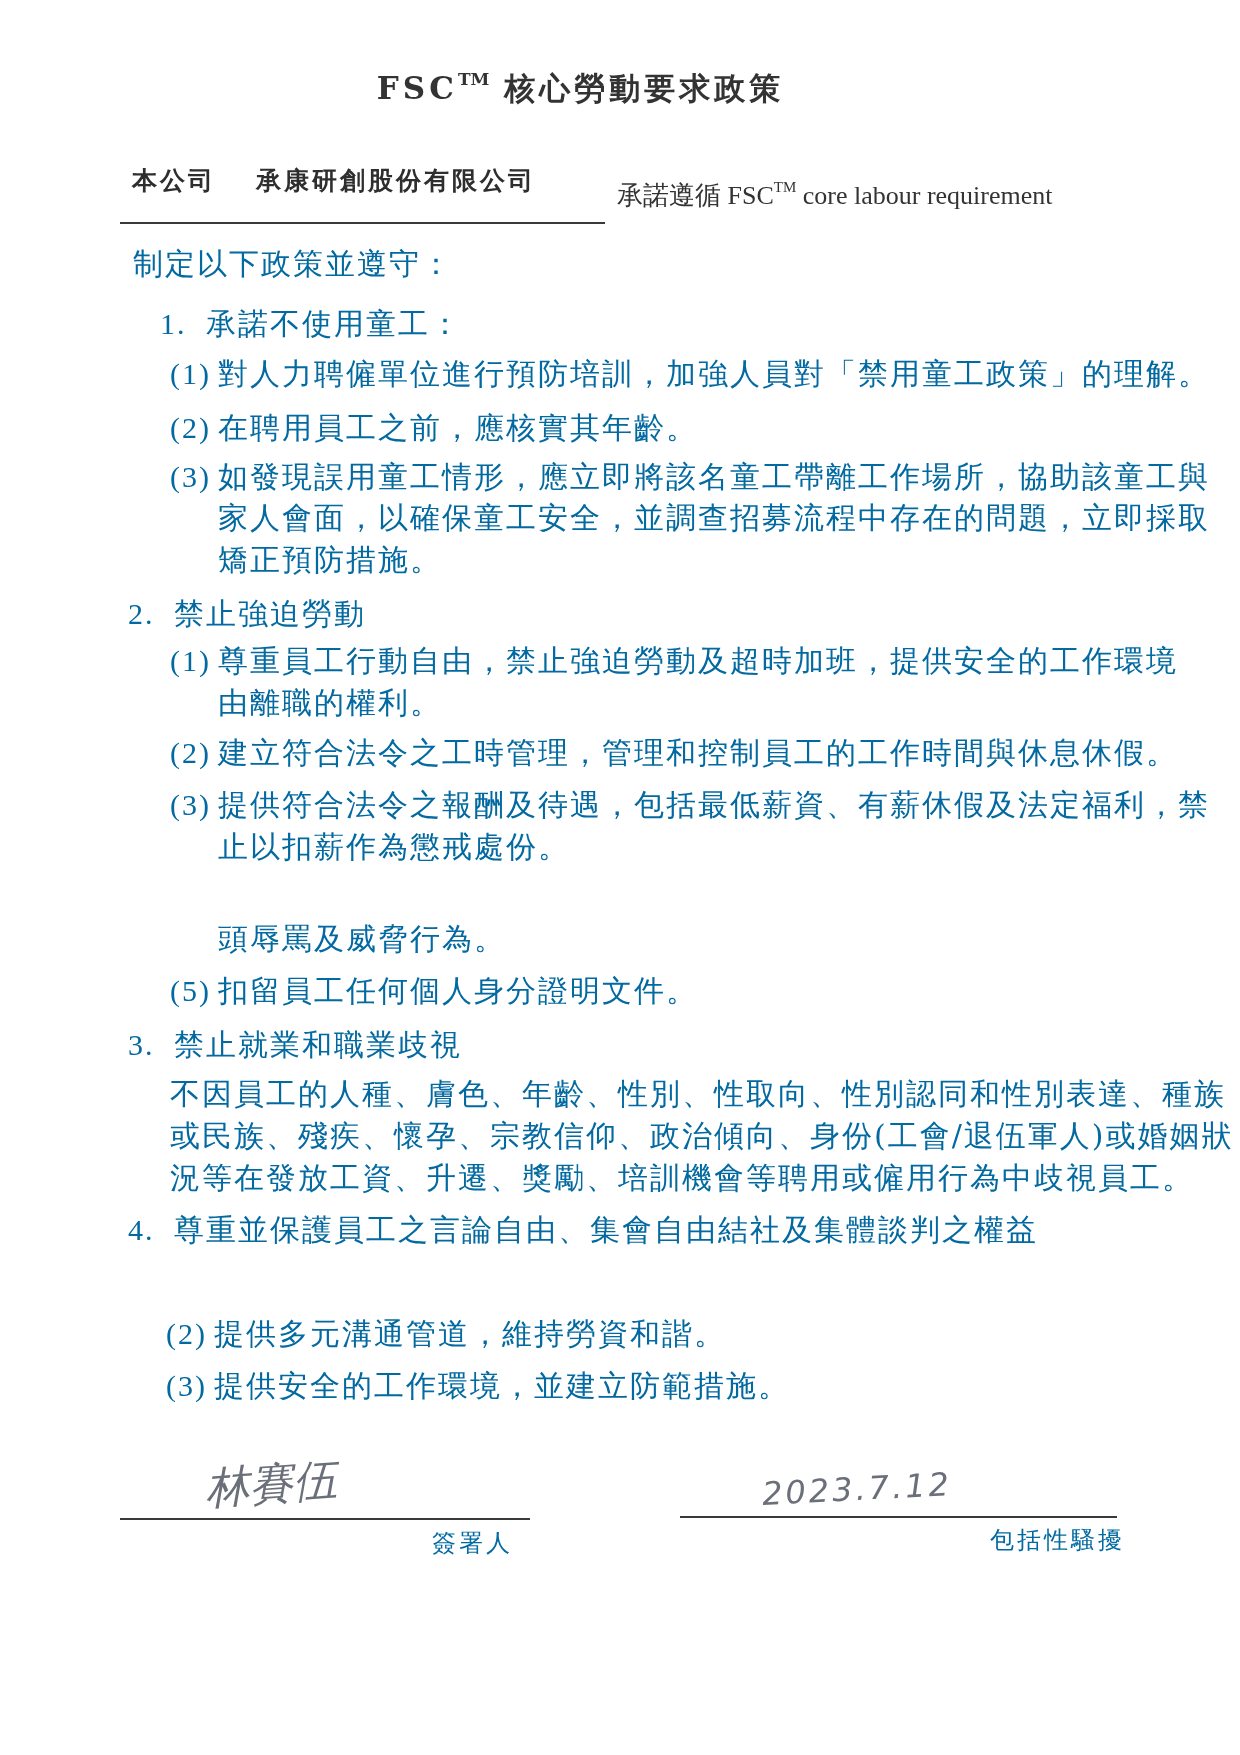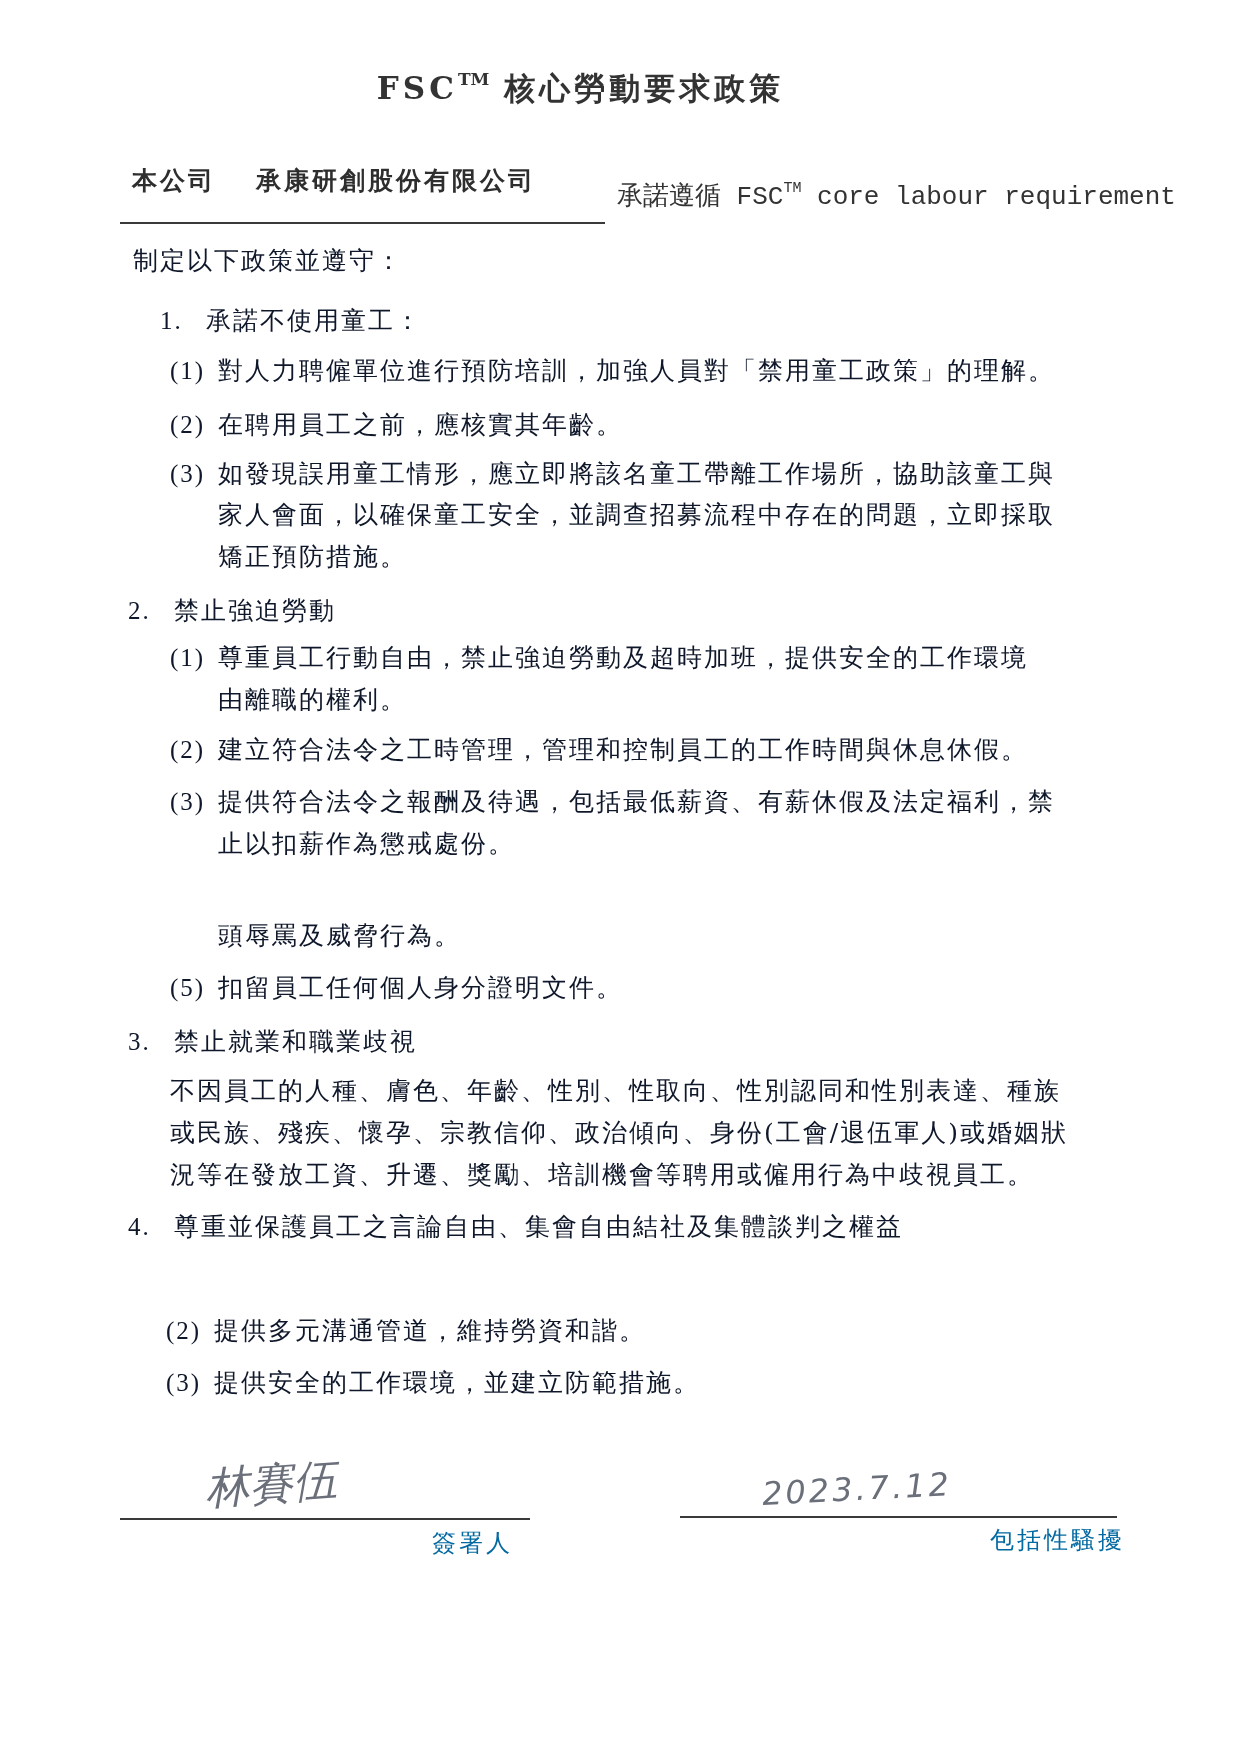--- a/index.html
+++ b/index.html
@@ -10,24 +10,24 @@
     }
     .page { position: absolute; inset: 0; }
     .abs { position: absolute; white-space: nowrap; }
     .title {
       left: 0; width: 1161px; top: 68px; text-align: center;
       font-size: 31px; font-weight: bold; letter-spacing: 4px; color: #333;
     }
     .title sup { font-size: 17px; letter-spacing: 0; vertical-align: 14px; }
     .company-row { left: 132px; top: 164px; font-size: 25px; font-weight: bold; letter-spacing: 3px; color: #2e2e2e; }
     .company-row .gap { display: inline-block; width: 40px; }
-    .commit { left: 617px; top: 178px; font-size: 26px; color: #333; font-family: Liberation Mono, monospace; }
+    .commit { left: 617px; top: 178px; font-size: 26px; color: #333; font-family: Liberation Serif, serif; }
     .commit sup { font-size: 15px; vertical-align: 12px; }
     .hline { position: absolute; height: 2px; background: #3a3a3a; }
-    .body-text { font-size: 25px; letter-spacing: 2px; color: #0f172a; }
+    .body-text { font-size: 30px; letter-spacing: 2px; color: #0369a1; }
     .num { display: inline-block; width: 46px; font-family: "Liberation Serif", "DejaVu Serif", serif; }
     .sub-num { display: inline-block; width: 48px; font-family: "Liberation Serif", "DejaVu Serif", serif; }
     .sig-label { font-size: 24px; letter-spacing: 3px; color: #0369a1; }
     .handwriting { font-family: "DejaVu Sans", sans-serif; color: #6a6f7a; font-style: italic; }
   </style>
 </head>
 <body>
 
 <div class="page">
 

